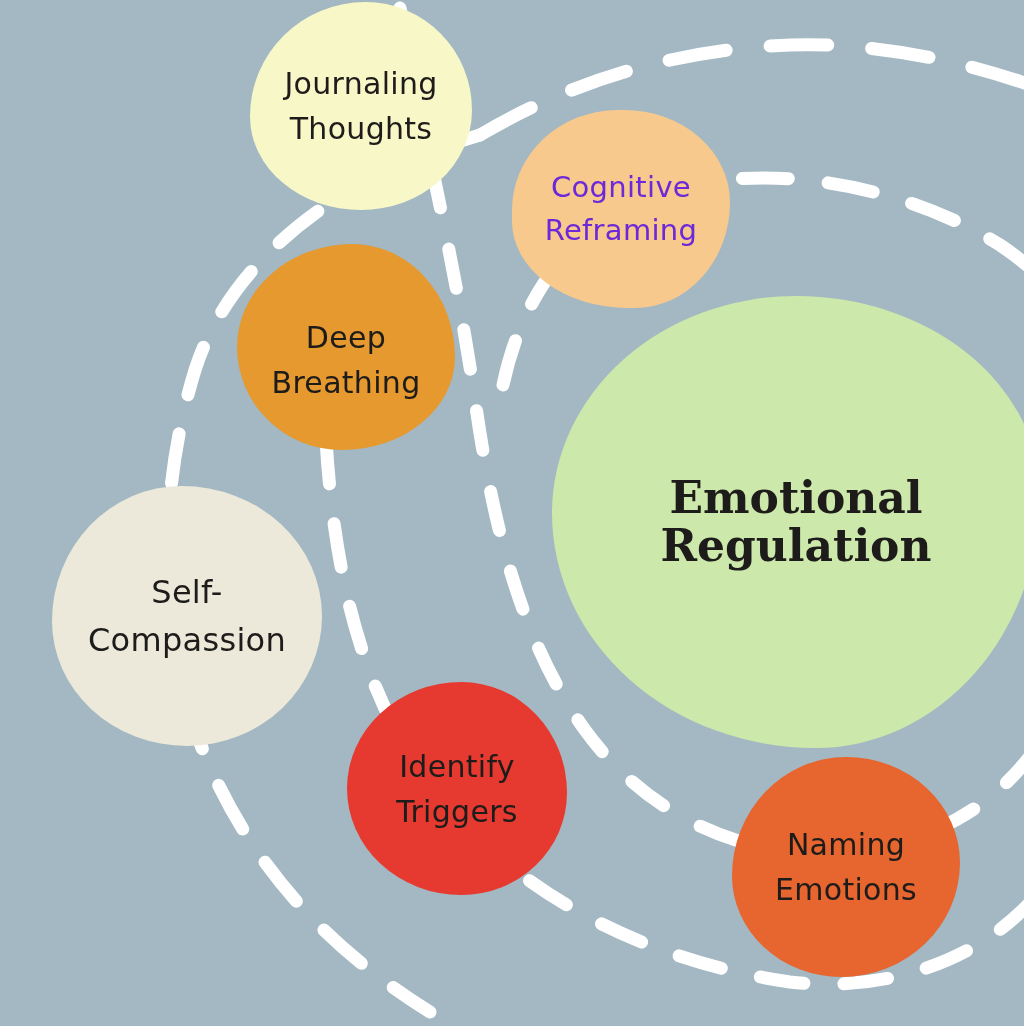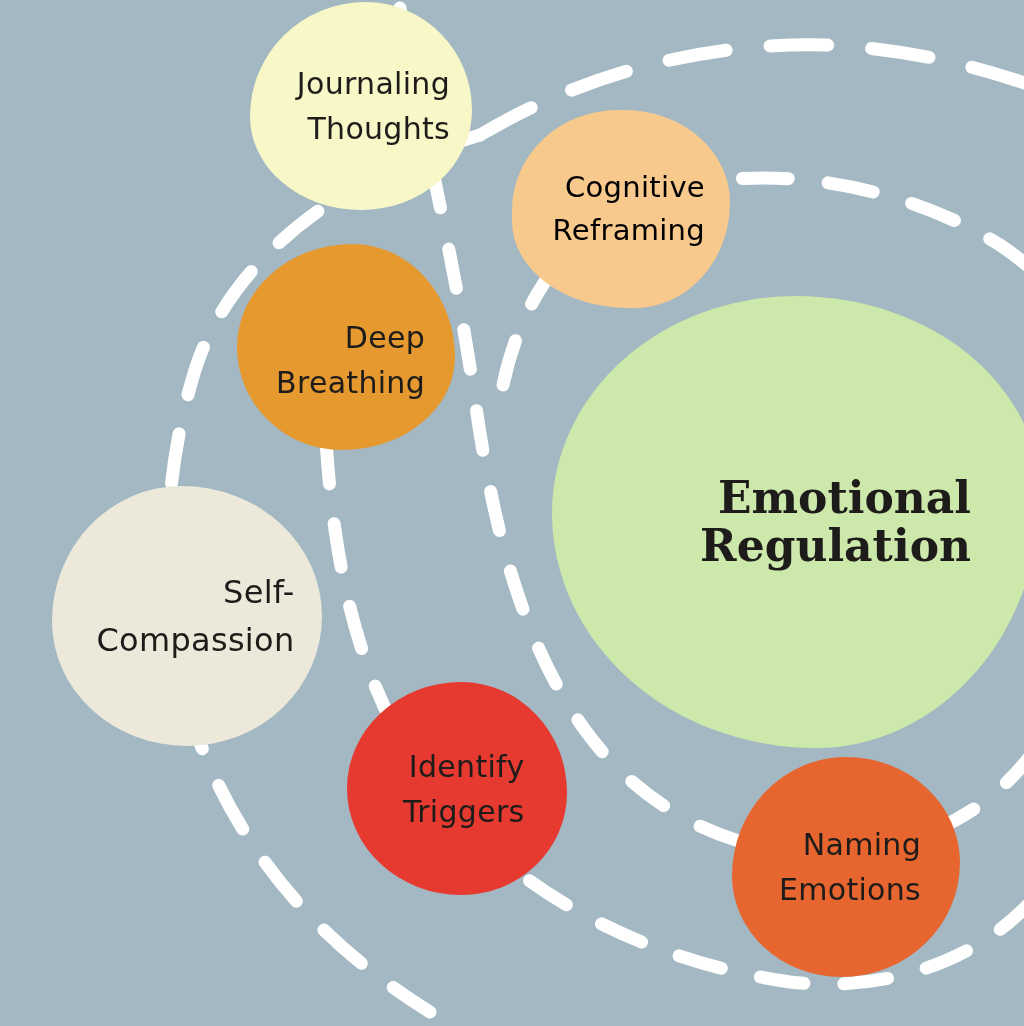--- a/index.html
+++ b/index.html
@@ -32,21 +32,20 @@
     justify-content: center;
     text-align: center;
     color: #1d1c1a;
   }
   .label {
     display: inline-block;
     font-size: 30px;
     line-height: 1.5;
     letter-spacing: 0.3px;
     font-weight: 500;
-    text-align: right;
   }
   
   .b-journaling {
     left: 250px; top: 2px; width: 222px; height: 208px;
     border-radius: 52% 48% 50% 50% / 55% 52% 48% 45%;
   }
   .b-journaling .label { max-width: 178px; }
 
   .b-cognitive {
     left: 512px; top: 110px; width: 218px; height: 198px;
@@ -111,21 +110,21 @@
 
   <div class="blob b-center" style="background: rgb(205, 232, 171);">
     <span class="label" style="color: rgb(29, 28, 26);">Emotional Regulation</span>
   </div>
 
   <div class="blob b-journaling" style="background: rgb(248, 247, 199);">
     <span class="label" style="color: rgb(29, 28, 26);">Journaling Thoughts</span>
   </div>
 
   <div class="blob b-cognitive" style="background: rgb(248, 201, 140);">
-    <span class="label" style="color: #000000;">Cognitive Reframing</span>
+    <span class="label" style="color: #6d28d9;">Cognitive Reframing</span>
   </div>
 
   <div class="blob b-breathing" style="background: rgb(229, 153, 47);">
     <span class="label" style="color: rgb(29, 28, 26);">Deep Breathing</span>
   </div>
 
   <div class="blob b-compassion" style="background: rgb(236, 233, 218);">
     <span class="label" style="color: rgb(29, 28, 26);">Self-Compassion</span>
   </div>
 

